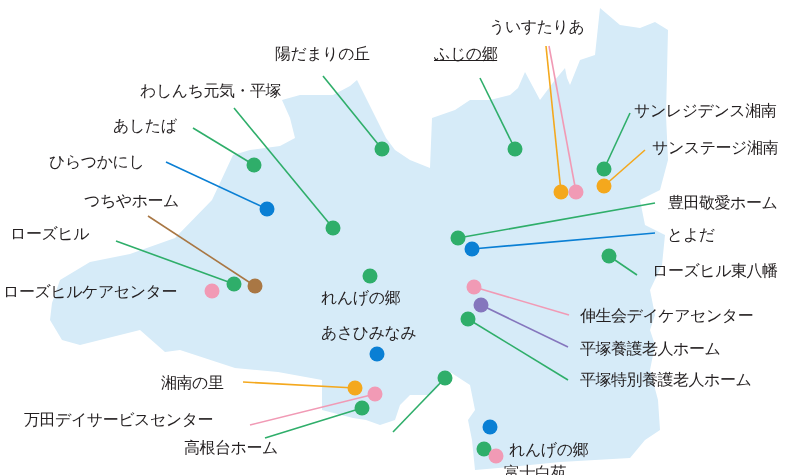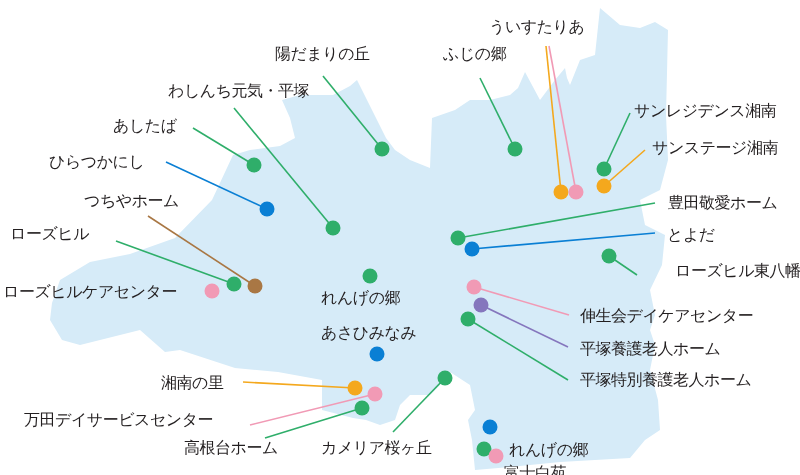--- a/index.html
+++ b/index.html
@@ -79,37 +79,36 @@
       <circle cx="375" cy="394" r="7.5" fill="#f19ab5"></circle>
       <circle cx="362" cy="408" r="7.5" fill="#2fae6a"></circle>
       <circle cx="445" cy="378" r="7.5" fill="#2fae6a"></circle>
       <circle cx="490" cy="427" r="7.5" fill="#0a7fd4"></circle>
       <circle cx="484" cy="449" r="7.5" fill="#2fae6a"></circle>
       <circle cx="496" cy="456" r="7.5" fill="#f19ab5"></circle>
     </g>
   </svg>
 
   <span class="label" style="left:275px; top:46px;">陽だまりの丘</span>
-  <span class="label" style="left:443px; top:46px;">ふじの郷</span>
+  <span class="label" style="left:434px; top:46px;text-decoration:underline;">ふじの郷</span>
   <span class="label" style="left:489px; top:19px;">ういすたりあ</span>
-  <span class="label" style="left:140px; top:83px;margin-left:28px;">わしんち元気・平塚</span>
+  <span class="label" style="left:140px; top:83px;">わしんち元気・平塚</span>
   <span class="label" style="left:113px; top:118px;">あしたば</span>
   <span class="label" style="left:49px; top:154px;">ひらつかにし</span>
   <span class="label" style="left:84px; top:193px;">つちやホーム</span>
   <span class="label" style="left:10px; top:226px;">ローズヒル</span>
   <span class="label" style="left:3px; top:284px;">ローズヒルケアセンター</span>
   <span class="label" style="left:321px; top:290px;">れんげの郷</span>
   <span class="label" style="left:634px; top:103px;">サンレジデンス湘南</span>
   <span class="label" style="left:321px; top:325px;">あさひみなみ</span>
   <span class="label" style="left:652px; top:140px;">サンステージ湘南</span>
   <span class="label" style="left:668px; top:195px;">豊田敬愛ホーム</span>
   <span class="label" style="left:667px; top:227px;">とよだ</span>
-  <span class="label" style="left:675px; top:263px;">ローズヒル東八幡</span>
+  <span class="label" style="left:652px; top:263px;">ローズヒル東八幡</span>
   <span class="label" style="left:580px; top:308px;">伸生会デイケアセンター</span>
   <span class="label" style="left:580px; top:341px;">平塚養護老人ホーム</span>
   <span class="label" style="left:580px; top:372px;">平塚特別養護老人ホーム</span>
   <span class="label" style="left:161px; top:375px;">湘南の里</span>
   <span class="label" style="left:24px; top:412px;">万田デイサービスセンター</span>
   <span class="label" style="left:184px; top:440px;">高根台ホーム</span>
-  <span class="label" style="left:321px; top:440px;">カメリア桜ヶ丘</span>
   <span class="label" style="left:504px; top:419px;margin-top:46px;">富士白苑</span>
   <span class="label" style="left:509px; top:442px;">れんげの郷</span>
 </div>
 
 </body></html>

